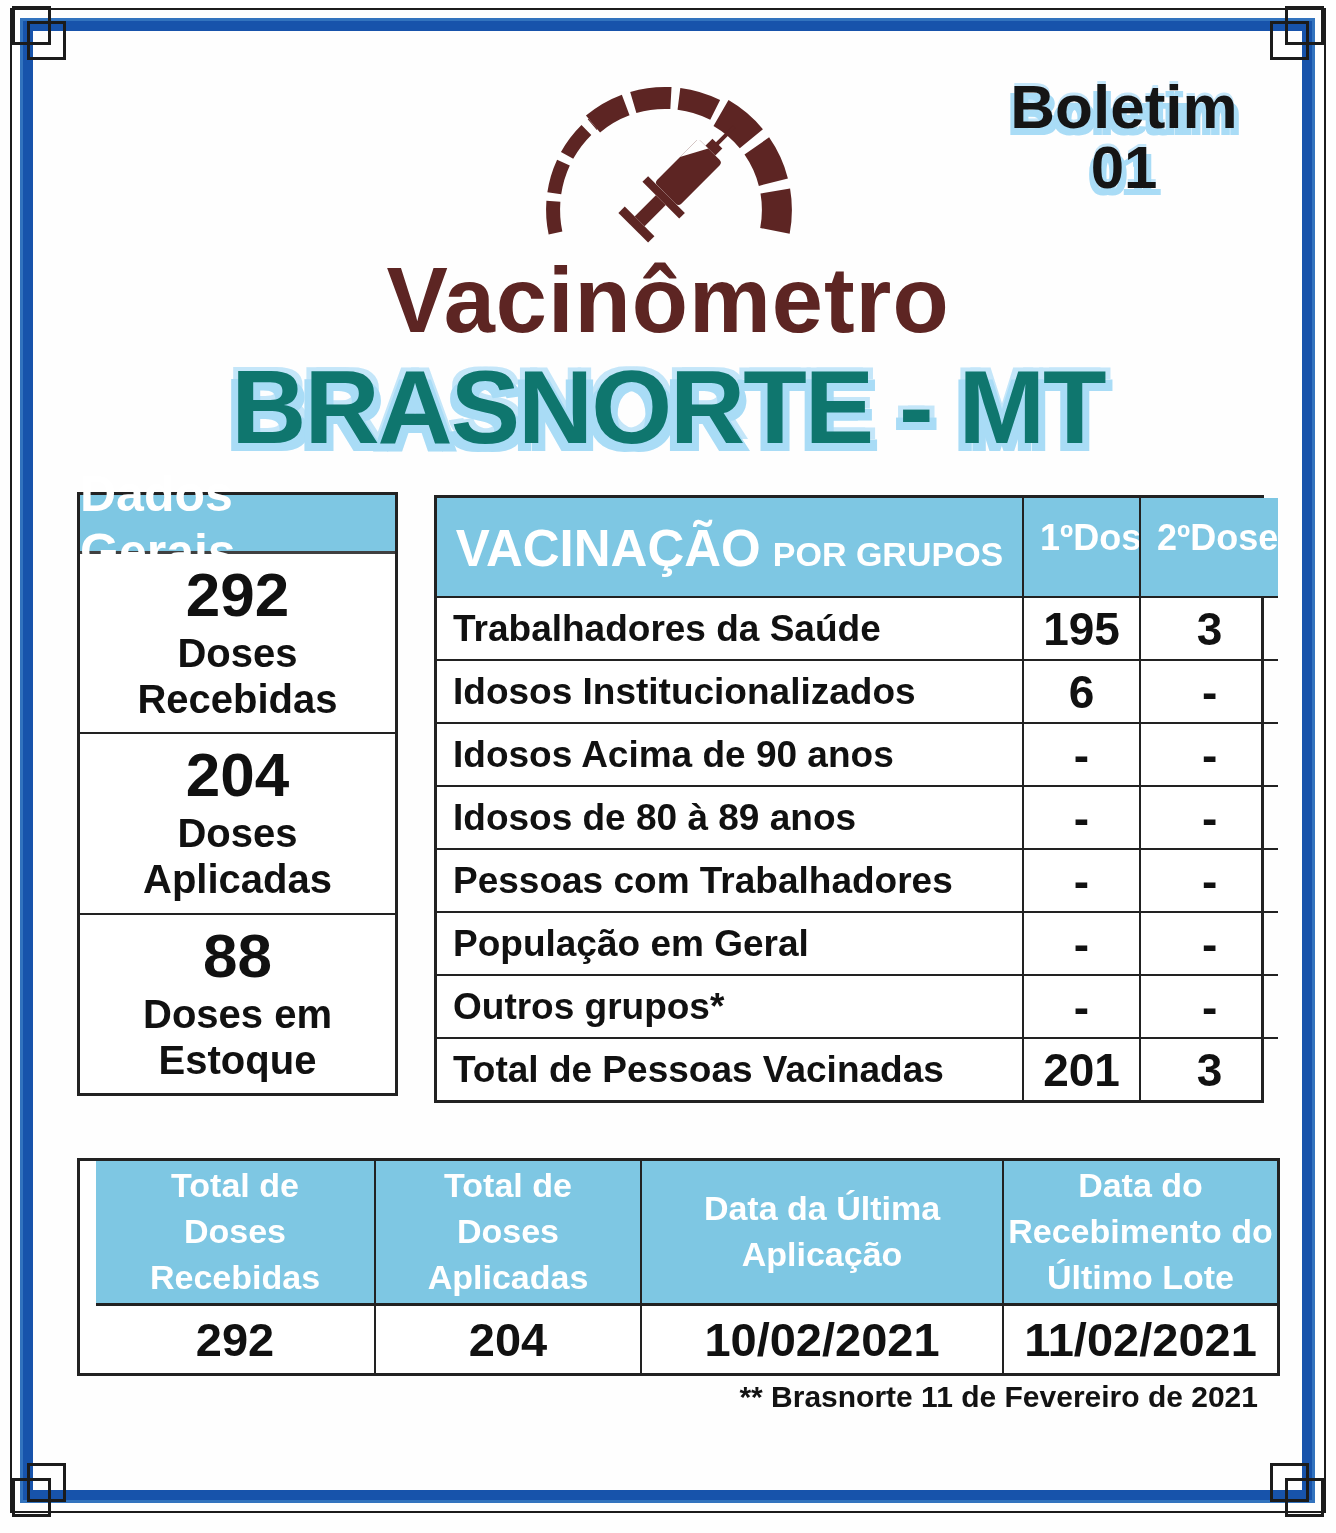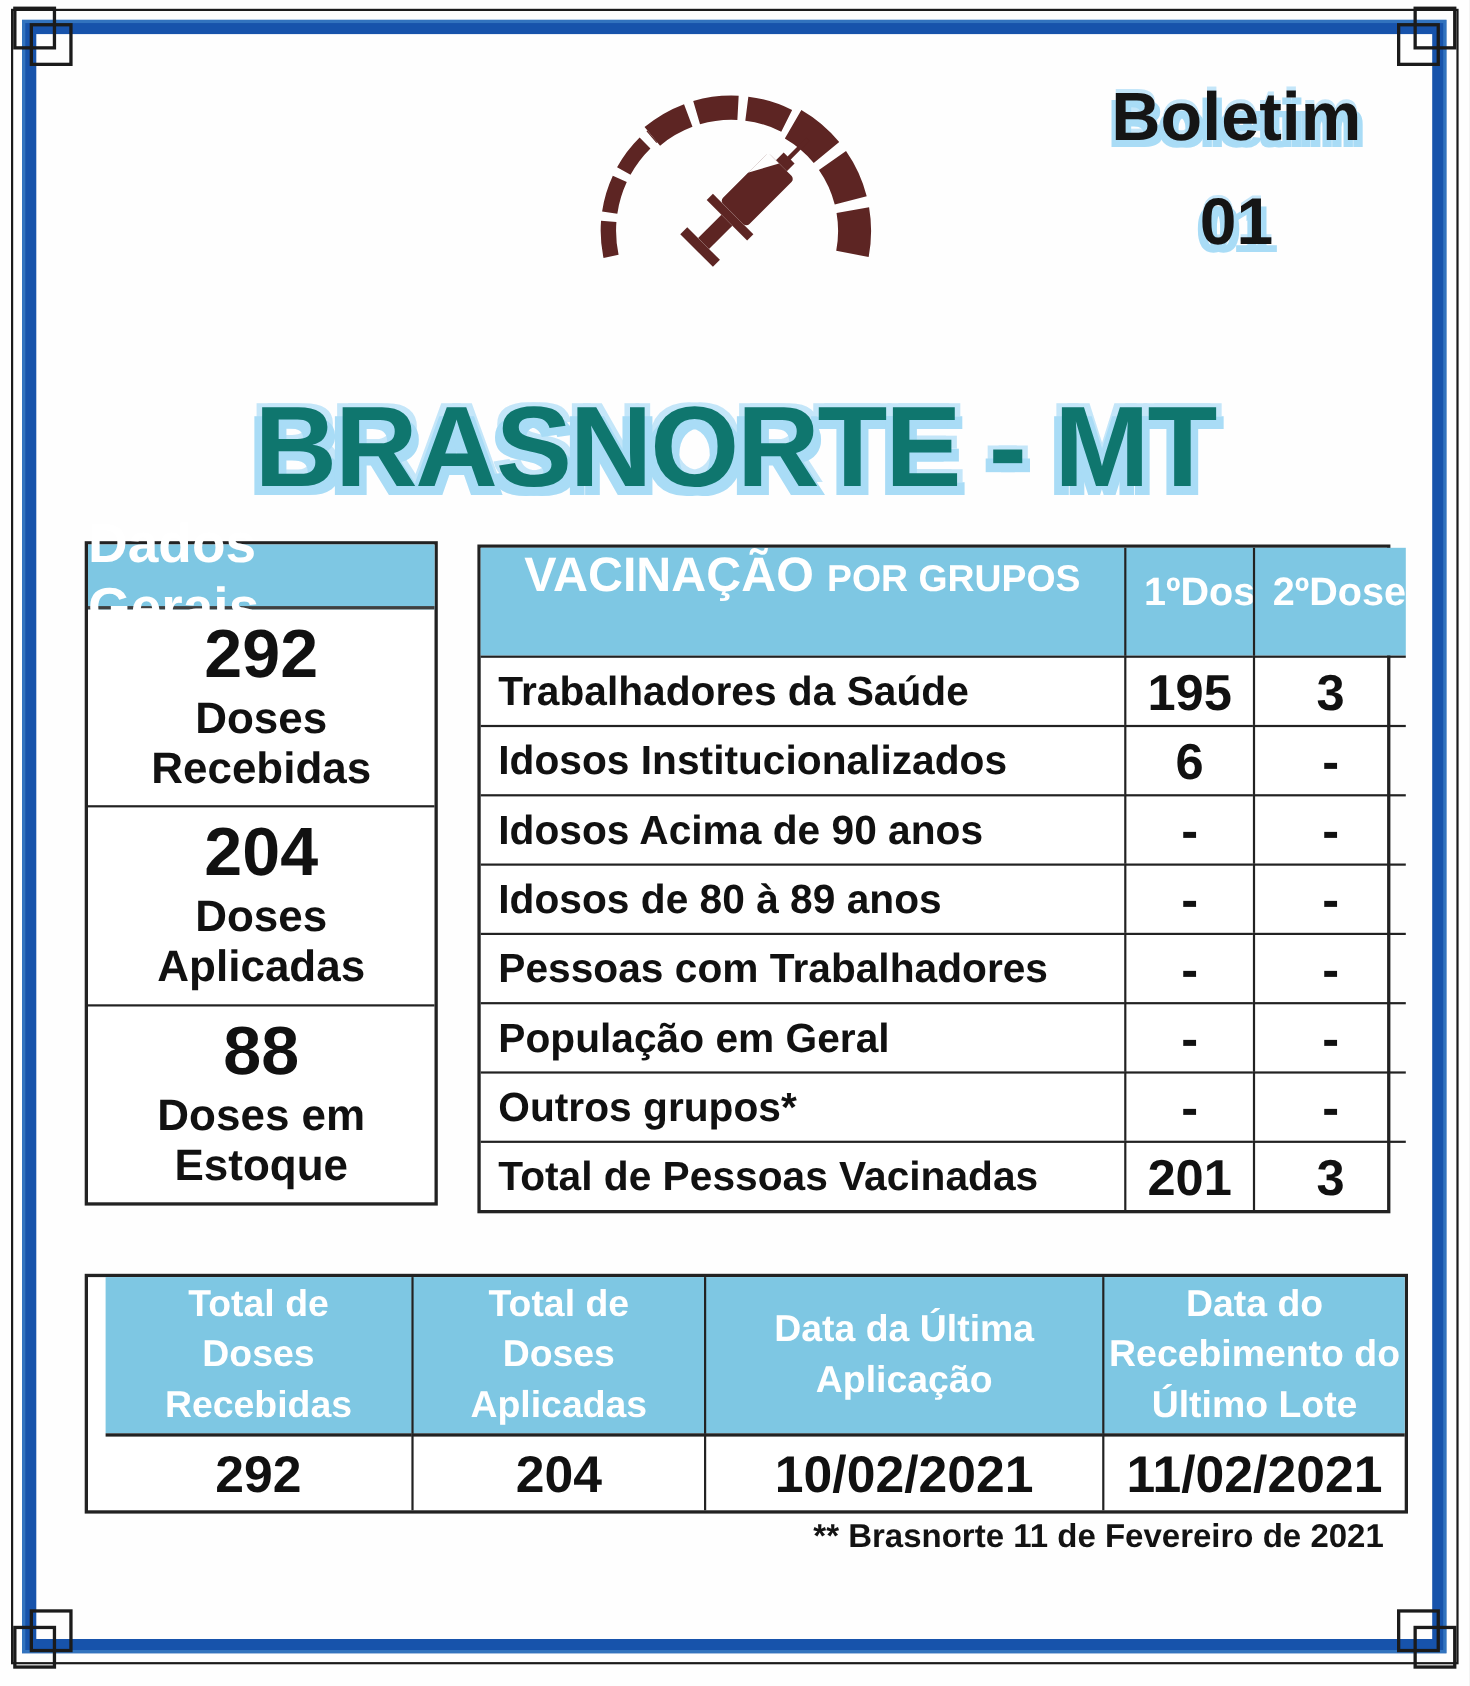--- a/index.html
+++ b/index.html
@@ -14,21 +14,21 @@
   .sq{position:absolute;width:33px;height:33px;border:3px solid #1b1b1b;background:transparent;}
   .sq.tl1{left:12px;top:6px;}  .sq.tl2{left:27px;top:21px;}
   .sq.tr1{right:12px;top:6px;} .sq.tr2{right:27px;top:21px;}
   .sq.bl1{left:12px;bottom:16px;} .sq.bl2{left:27px;bottom:31px;}
   .sq.br1{right:12px;bottom:16px;} .sq.br2{right:27px;bottom:31px;}
   
   .logo{position:absolute;left:520px;top:45px;width:290px;height:215px;}
   .boletim{position:absolute;left:988px;top:76px;width:272px;text-align:center;color:#151515;font-weight:bold;}
   .boletim .word{font-size:62px;line-height:1;display:block;
       text-shadow:-4px 7px 0 #a9dcf6,5px 7px 0 #a9dcf6,0 -3px 0 #c4e6f9;}
-  .boletim .num{font-size:60px;line-height:1;display:block;margin-top:34px;
+  .boletim .num{font-size:60px;line-height:1;display:block;
       text-shadow:-4px 7px 0 #a9dcf6,5px 7px 0 #a9dcf6,0 -3px 0 #c4e6f9;}
   .main-title{position:absolute;left:0;top:254px;width:100%;text-align:center;
       font-size:92px;font-weight:bold;color:#5d2523;line-height:1;letter-spacing:1px;}
   .subtitle{position:absolute;left:0;top:354px;width:100%;text-align:center;
       font-size:104px;font-weight:bold;color:#0f766e;line-height:1.02;letter-spacing:-2px;
       text-shadow:-7px 8px 0 #a9dcf6,7px 8px 0 #a9dcf6,-5px -4px 0 #c4e6f9,5px -4px 0 #c4e6f9;}
   
   .dg-box{position:absolute;left:77px;top:492px;width:315px;height:598px;
       border:3px solid #222;background:#fff;display:flex;flex-direction:column;}
   .dg-header{height:56px;background:#7ec7e3;border-bottom:3px solid #404040;
@@ -40,21 +40,21 @@
   .dg-label{font-size:40px;font-weight:bold;color:#111;line-height:1.15;text-align:center;white-space:pre-line;}
   
   .groups{position:absolute;left:434px;top:495px;width:824px;height:602px;
       border:3px solid #222;background:#fff;display:grid;
       grid-template-columns:585px 117px 1fr;
       grid-template-rows:98px repeat(8,1fr);}
   .g-cell{border-left:2px solid #222;border-top:2px solid #222;display:flex;align-items:center;}
   .g-cell.first-col{border-left:none;}
   .g-cell.head{border-top:none;background:#7ec7e3;color:#fff;font-weight:bold;}
   .g-head-main{justify-content:center;gap:12px;align-items:baseline;}
-  .g-head-main .big{font-size:44px;}
+  .g-head-main .big{font-size:51px;margin-top:21px;}
   .g-head-main .small{font-size:34px;}
   .g-head-dose{flex-direction:row;align-items:flex-start;justify-content:flex-start;
       padding:16px 0 0 16px;font-size:36px;line-height:1.35;}
   .g-label{padding-left:16px;font-size:37px;font-weight:bold;color:#111;}
   .g-num{justify-content:center;font-size:46px;font-weight:bold;color:#111;}
   
   .summary{position:absolute;left:77px;top:1158px;width:1181px;height:212px;
       border:3px solid #222;background:#fff;display:grid;
       grid-template-columns:278px 266px 362px 1fr;
       grid-template-rows:142px 1fr;padding-left:16px;}
@@ -99,20 +99,21 @@
       <rect x="-7" y="-4" width="14" height="30" fill="#5d2523"></rect>
       <rect x="-21" y="26" width="42" height="9" fill="#5d2523"></rect>
     </g>
   </svg>
 
   <div class="boletim">
     <span class="word">Boletim</span>
     <span class="num">01</span>
   </div>
 
+  <div class="main-title">Vacinômetro</div>
   <div class="subtitle">BRASNORTE - MT</div>
 
   <div class="dg-box">
     <div class="dg-header">Dados Gerais</div>
     <div class="dg-row">
       <div class="dg-value">292</div>
       <div class="dg-label">Doses
 Recebidas</div>
     </div>
     <div class="dg-row">

